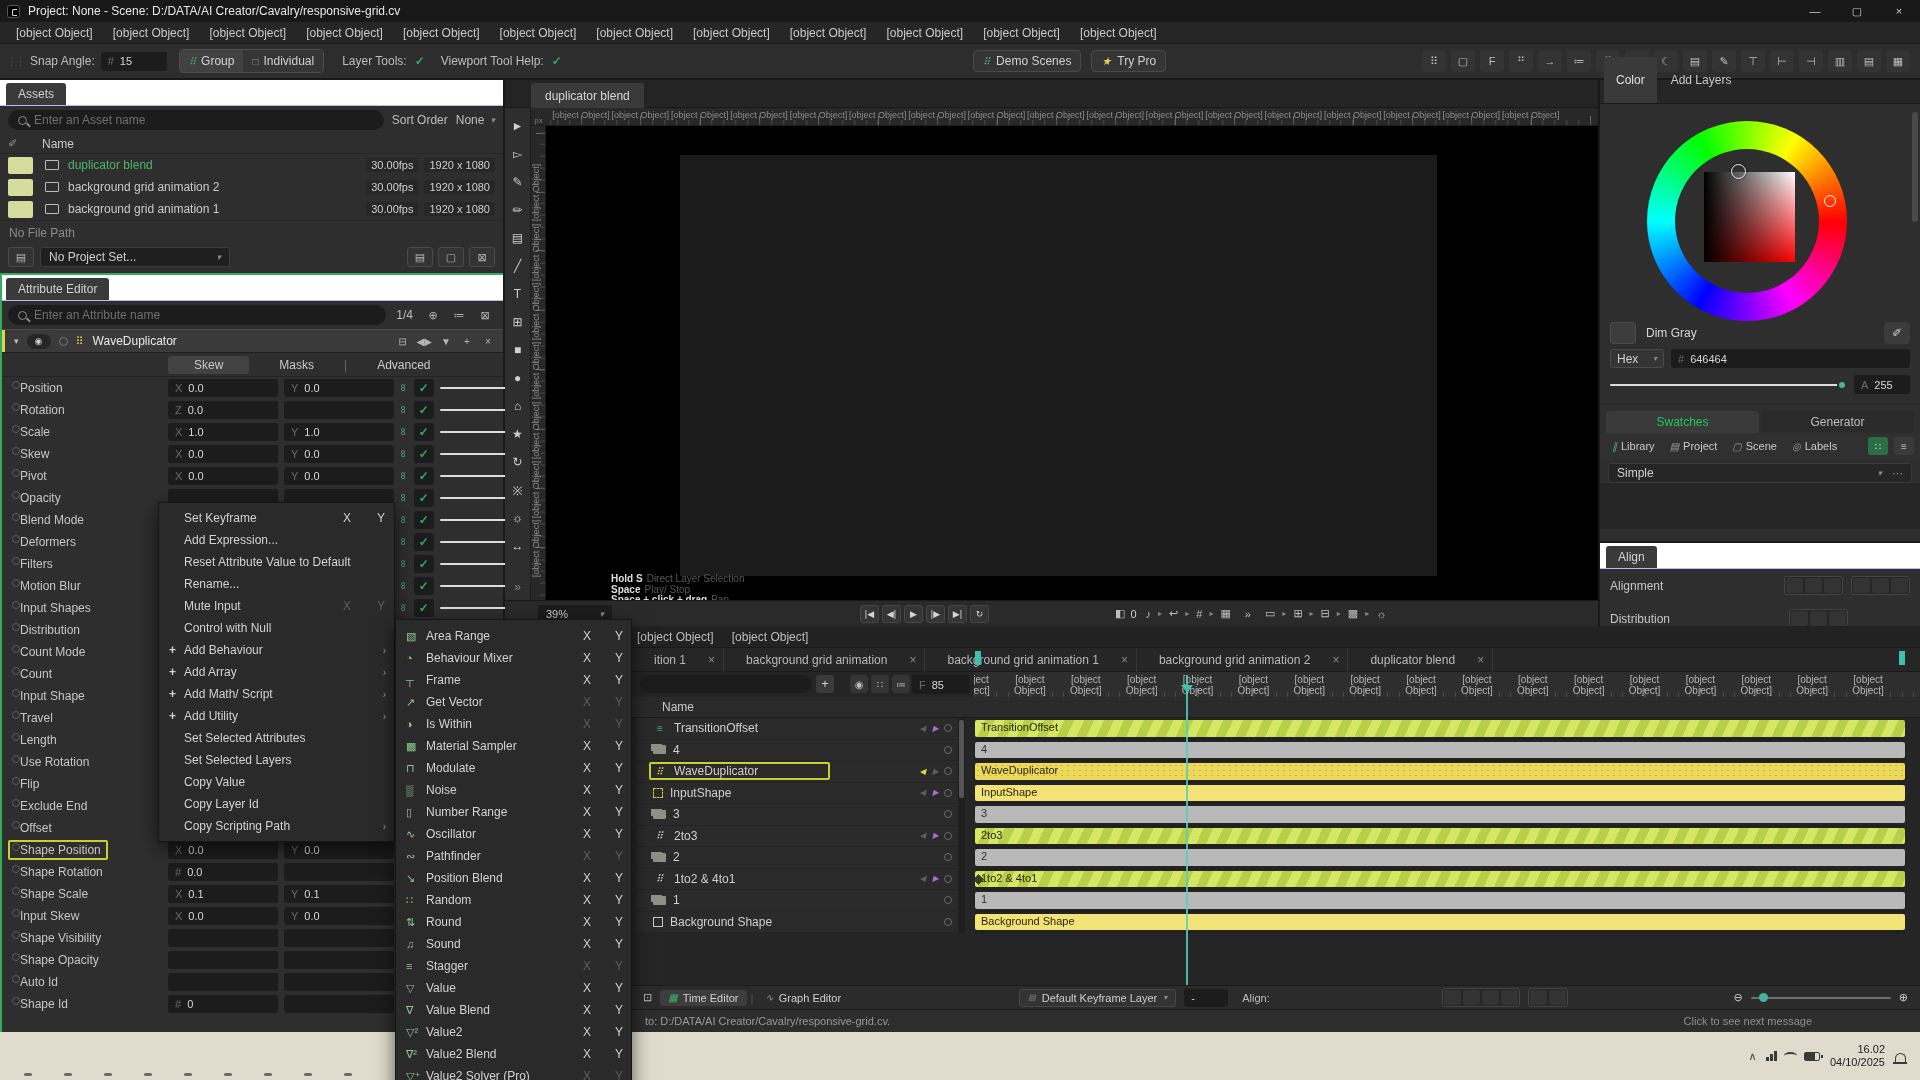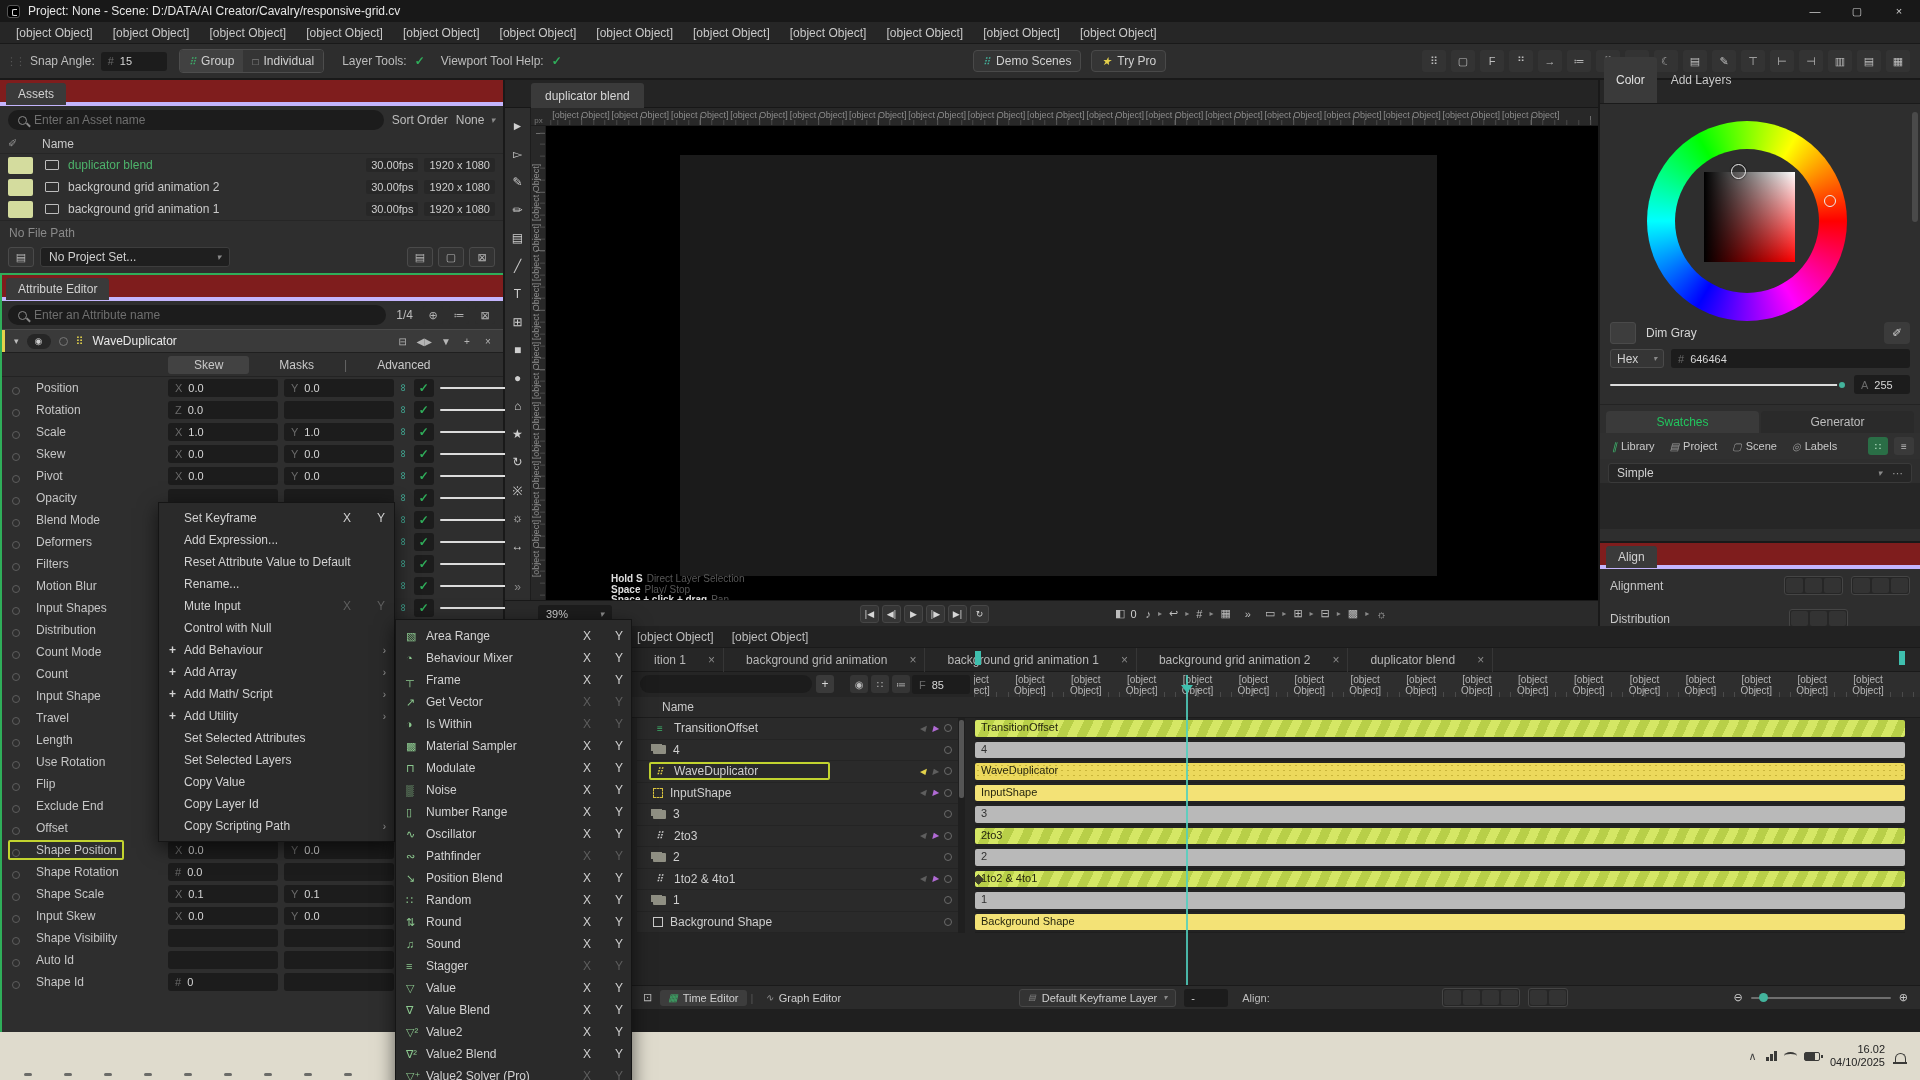--- a/index.html
+++ b/index.html
@@ -27,21 +27,21 @@
   .seg .wi{color:#9a9a9a;font-size:10px}
   .check{color:#2fae5a;font-weight:bold;margin:0 16px 0 2px}
   .midbtn{display:flex;align-items:center;gap:6px;background:#353535;border:1px solid #494949;border-radius:4px;height:22px;padding:0 9px;color:#d0d0d0;margin-right:10px;white-space:nowrap}
   .midbtn .gi{color:#43b39c;font-size:10px}
   .midbtn .st{color:#e3cf4b;font-size:11px}
   #tbicons{margin-left:auto;display:flex;gap:5px;padding-right:10px}
   .tbic{width:24px;height:22px;border-radius:3px;display:flex;align-items:center;justify-content:center;color:#bdbdbd;background:#333;font-size:11px}
   
   #leftcol{position:absolute;left:0;top:80px;width:505px;height:952px;background:#2e2e2e;border-right:2px solid #191919}
   .ptab{display:inline-flex;align-items:center;height:22px;padding:0 12px;background:#3a3a3a;color:#d2d2d2;border-radius:3px 3px 0 0;margin:3px 0 0 6px;font-size:12px}
-  .ptabbar{height:26px;background:#7f1d1d;border-bottom:4px solid #c4b5fd}
+  .ptabbar{height:26px;background:#ffffff;border-bottom:1px solid #c4b5fd}
   .srow{display:flex;align-items:center;padding:4px 8px;gap:8px}
   .search{flex:1;display:flex;align-items:center;gap:7px;background:#1c1c1c;border-radius:10px;height:20px;padding:0 10px;color:#6f6f6f}
   .mag{width:9px;height:9px;border:1.5px solid #8a8a8a;border-radius:50%;position:relative;flex:none}
   .mag::after{content:"";position:absolute;left:7px;top:7px;width:5px;height:1.5px;background:#8a8a8a;transform:rotate(45deg)}
   .sortlbl{color:#bdbdbd;white-space:nowrap}
   .ddl{display:flex;align-items:center;gap:6px;color:#bdbdbd;white-space:nowrap}
   .ddl i{color:#8a8a8a;font-size:9px}
   .ahdr{display:flex;align-items:center;height:20px;padding:0 8px;color:#c9c9c9;border-bottom:1px solid #262626}
   .ahdr .pic{color:#9a9a9a;font-size:11px;width:34px}
   .arow{display:flex;align-items:center;height:22px;padding:0 8px}
@@ -69,21 +69,21 @@
   .griddots{color:#e3d24b;font-size:11px;letter-spacing:1px}
   .lhname{color:#e8e8e8}
   .lhicons{margin-left:auto;display:flex;gap:7px;padding-right:8px;color:#b5b5b5;font-size:10px}
   .lhicons span{display:inline-flex;align-items:center;justify-content:center;min-width:14px}
   .shapetabs{display:flex;align-items:center;height:24px;border-bottom:1px solid #232323;padding-left:168px;gap:4px;position:relative}
   .stab{padding:2px 26px;border-radius:3px;color:#c9c9c9}
   .stab.on{background:#424242}
   .stabsep{color:#666}
   .greenedge{position:absolute;left:0;width:2px;background:#2fae5a;z-index:2}
   .attr-row{display:flex;align-items:center;height:22px;padding-left:8px}
-  .lblwrap{display:flex;align-items:flex-end;gap:16px;border:2px solid transparent;border-radius:2px;padding:1px 5px 1px 2px;min-width:0}
+  .lblwrap{display:flex;align-items:flex-start;gap:0;border:2px solid transparent;border-radius:2px;padding:1px 5px 1px 2px;min-width:0}
   .lblwrap.hl{border-color:#c2d32f}
   .conn{width:8px;height:8px;border:1px solid #5d5d5d;border-radius:50%;flex:none}
   .attr-label{color:#c6c6c6;white-space:nowrap}
   .vals{position:absolute;left:168px;display:flex;align-items:center;gap:6px}
   .attr-row{position:relative}
   .vals .fld{width:110px;height:18px}
   .linkic{color:#43b39c;transform:rotate(90deg);font-size:11px}
   .chk{width:20px;height:18px;background:#1c1c1c;border-radius:3px;display:flex;align-items:center;justify-content:center;color:#2fae5a;font-weight:bold;font-size:12px}
   .sld{position:relative;width:186px;height:2px;background:#dcdcdc;border-radius:1px}
   .sld .knob{position:absolute;right:-4px;top:-4px;width:10px;height:10px;border-radius:50%;background:#43b39c;border:2px solid #262626}
@@ -1121,20 +1121,45 @@
               </span>
               <span class="fld pctf">
                 <em>%</em>
                 <b></b>
               </span>
             </span>
           </div>
           <div class="attr-row">
             <span class="lblwrap">
               <i class="conn"></i>
+              <span class="attr-label">Shape Opacity</span>
+            </span>
+            <span class="vals">
+              <span class="fld">
+                <em></em>
+                <b></b>
+              </span>
+              <span class="fld">
+                <em></em>
+                <b></b>
+              </span>
+              <span class="linkic">∞</span>
+              <span class="chk">✓</span>
+              <span class="sld">
+                <i class="knob"></i>
+              </span>
+              <span class="fld pctf">
+                <em>%</em>
+                <b></b>
+              </span>
+            </span>
+          </div>
+          <div class="attr-row">
+            <span class="lblwrap">
+              <i class="conn"></i>
               <span class="attr-label">Auto Id</span>
             </span>
             <span class="vals">
               <span class="fld">
                 <em></em>
                 <b></b>
               </span>
               <span class="fld">
                 <em></em>
                 <b></b>
@@ -1752,20 +1777,29 @@
       </span>
     <span class="zoomclu">
       <span>⊖</span>
       <span class="zsld">
           <i></i>
         </span>
       <span>⊕</span>
     </span>
   </div>
 
+  <div id="statusbar">
+    <span class="stpath">to: D:/DATA/AI Creator/Cavalry/responsive-grid.cv.</span>
+    <span class="stright">
+      <span class="stmsg">Click to see next message</span>
+      <span style="display:contents">
+        
+      <span class="stbtn"></span><span class="stbtn"></span><span class="stbtn"></span><span class="stbtn"></span></span>
+    </span>
+  </div>
 
   <div id="taskbar">
     <span style="display:contents">
       
     <span class="tbico">
           <i class="rundot"></i>
         </span><span class="tbico">
           <i class="rundot"></i>
         </span><span class="tbico">
           <i class="rundot"></i>

